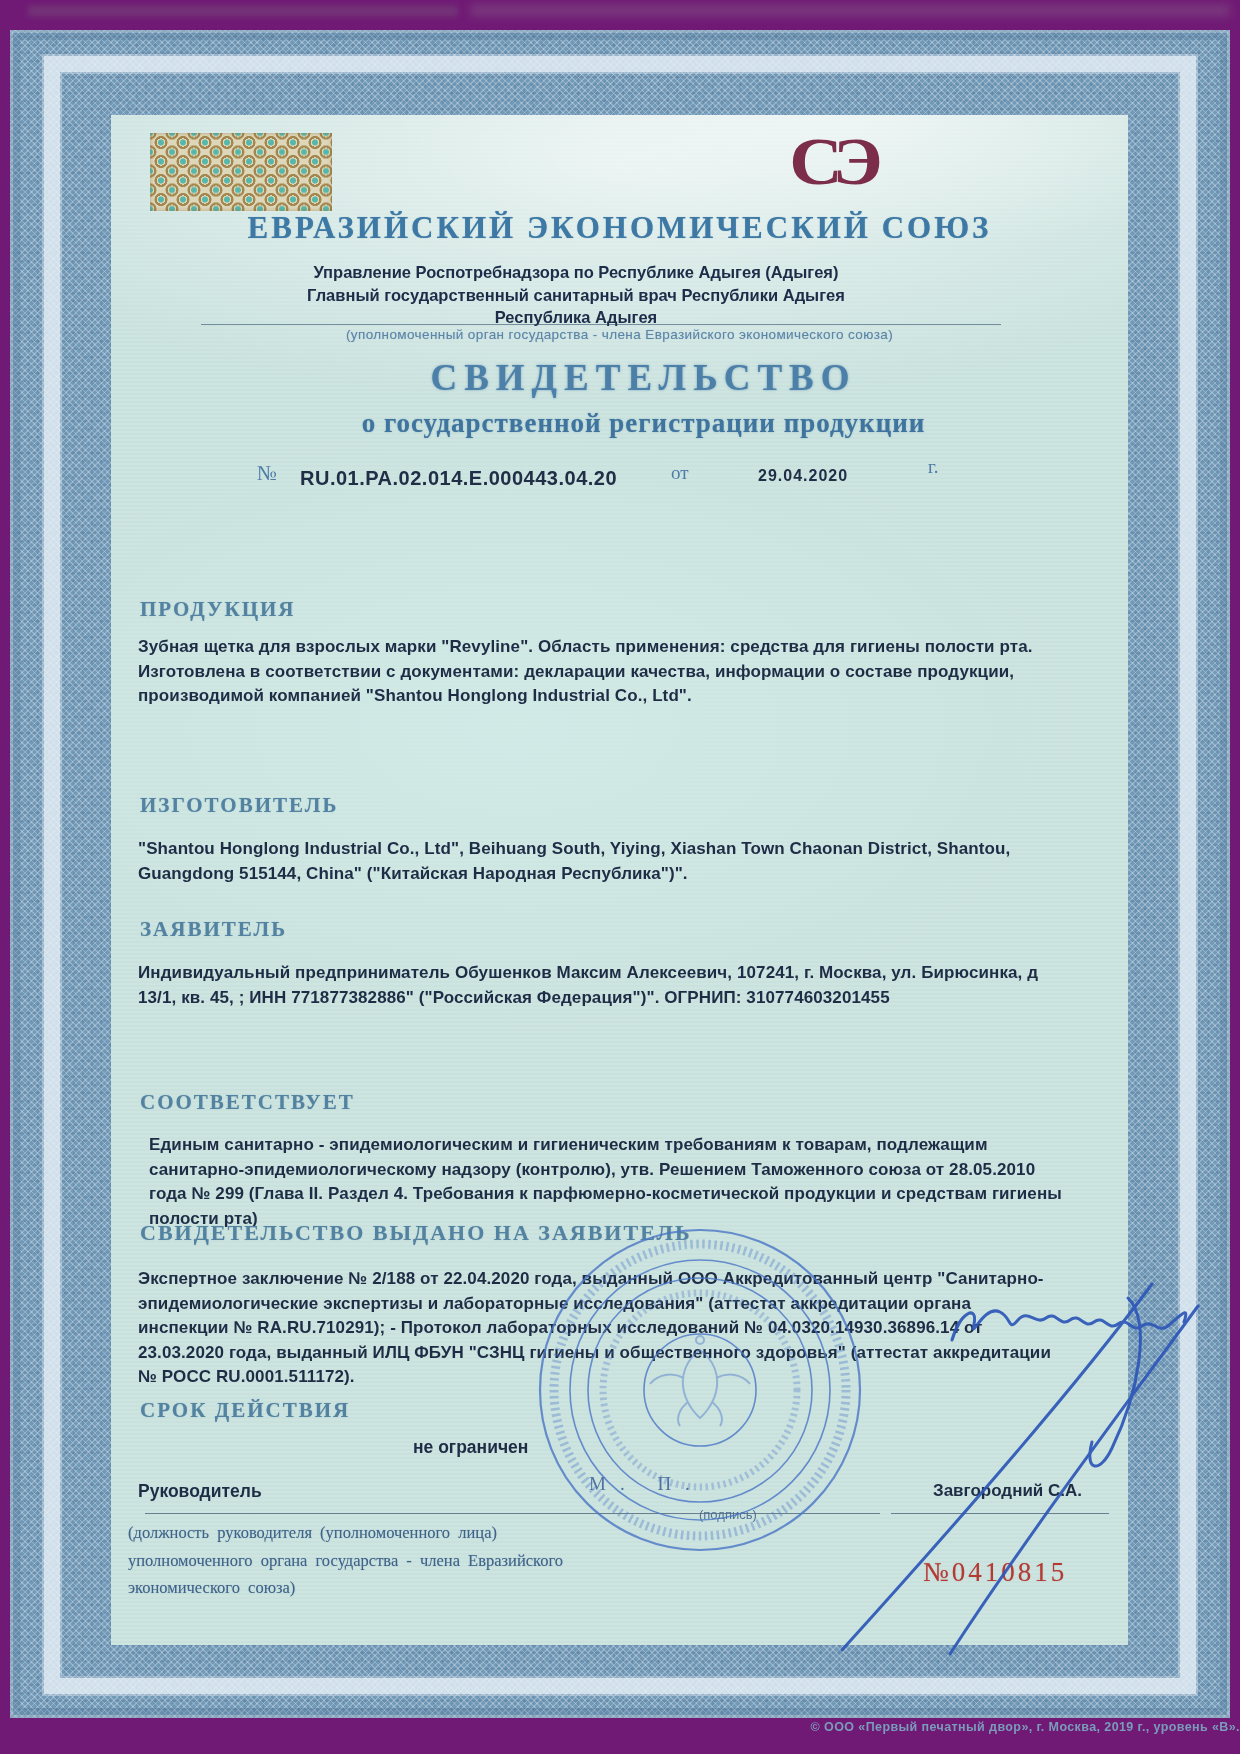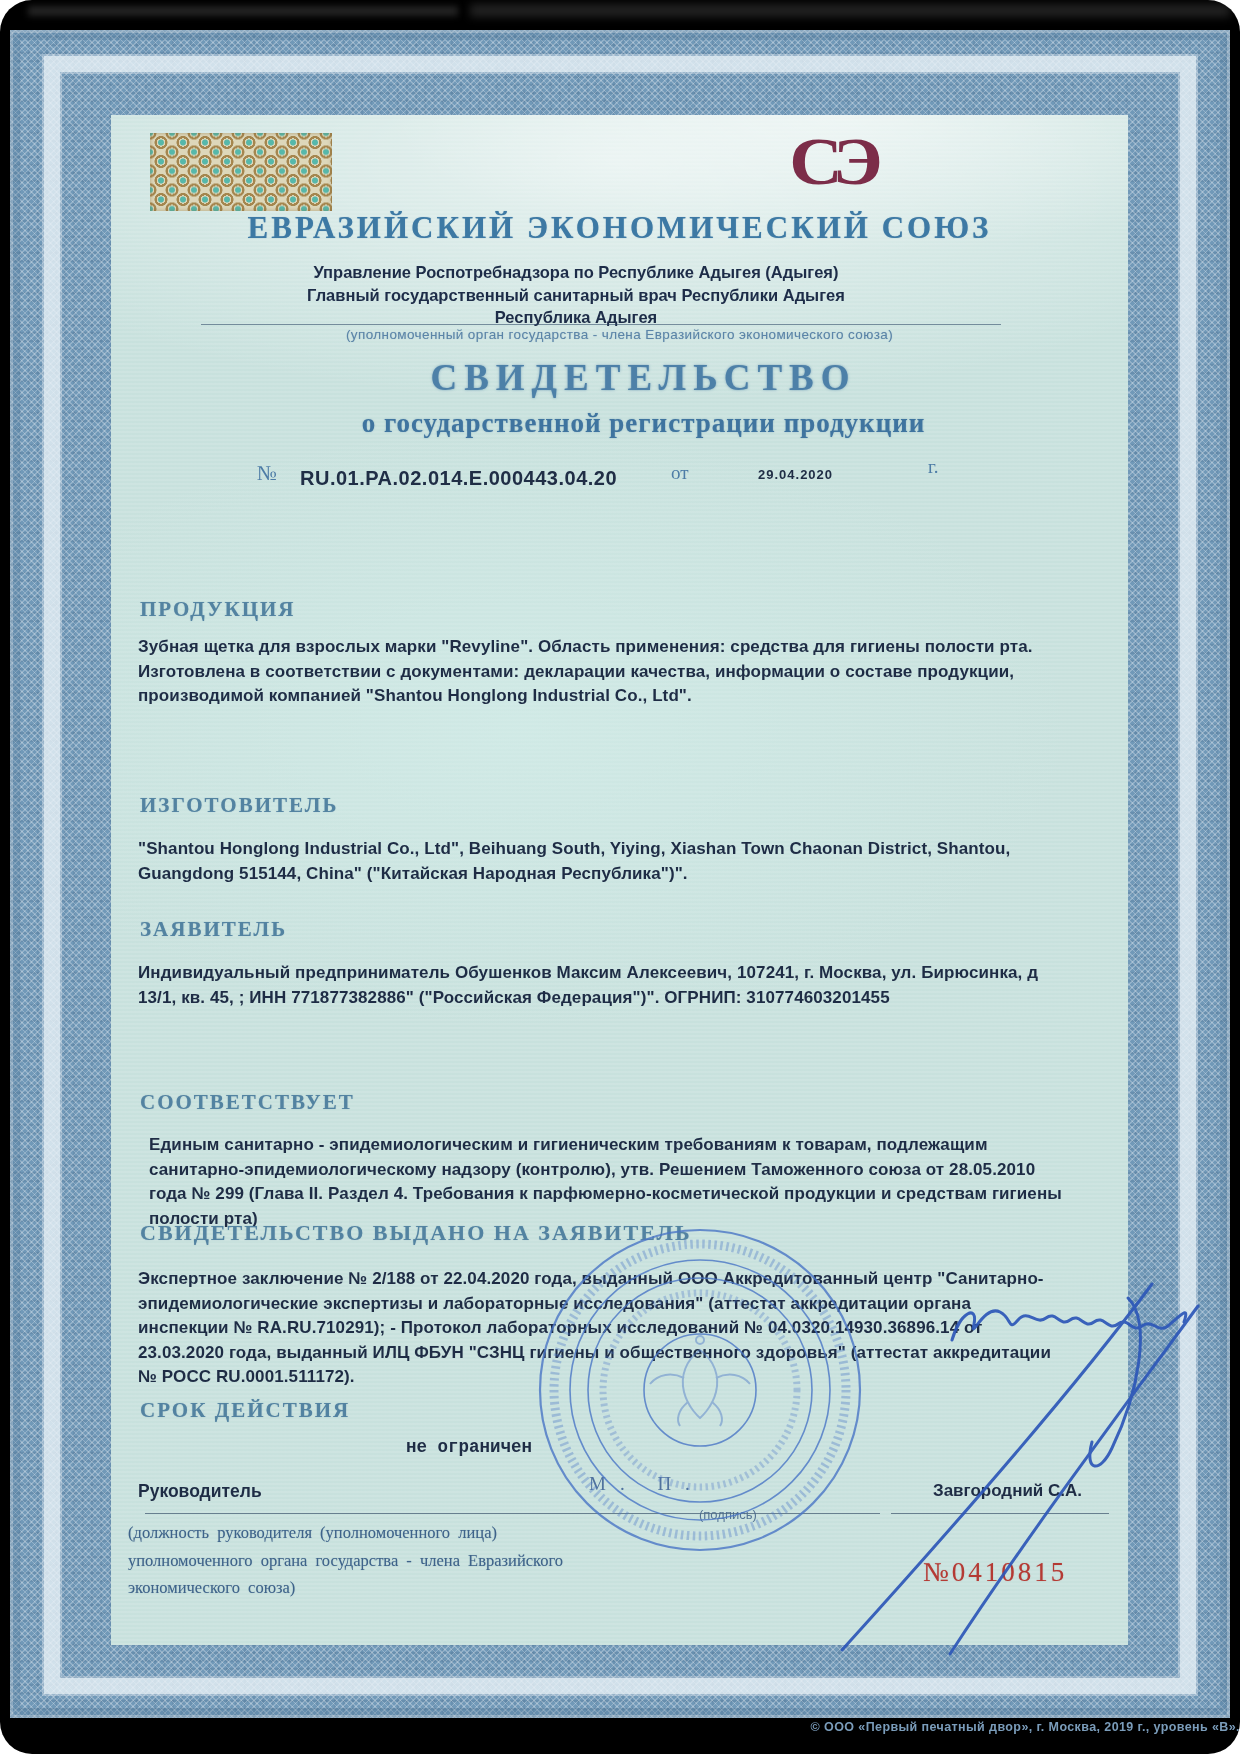--- a/index.html
+++ b/index.html
@@ -1,20 +1,19 @@
 <!DOCTYPE html>
 <html><head>
 <meta charset="utf-8">
 <style>
   html,body{margin:0;padding:0;}
   .page{
     position:relative; width:1240px; height:1754px; overflow:hidden;
-    background:#000000;
+    background:#701a75;
     font-family:"Liberation Sans","DejaVu Sans",sans-serif;
-    border-radius:32px;
   }
   
   .streak-a{position:absolute;left:28px;top:6px;width:430px;height:10px;background:rgba(125,125,125,.28);filter:blur(3px);}
   .streak-b{position:absolute;left:470px;top:4px;width:760px;height:13px;background:rgba(150,150,150,.22);filter:blur(4px);}
 
   
   .frame{
     position:absolute;left:10px;top:30px;right:10px;bottom:36px;
     background-color:#7199b8;
     background-image:
@@ -81,21 +80,21 @@
     text-shadow:0 0 2.5px rgba(77,128,168,.65);margin-left:48px;}
   .doc-subtitle{left:0;right:0;top:293px;text-align:center;
     font-family:"Liberation Serif","DejaVu Serif",serif;font-weight:bold;
     font-size:27px;letter-spacing:1px;color:#3f749f;
     text-shadow:0 0 1.5px rgba(63,116,159,.5);padding-left:48px;}
 
   .lbl{font-family:"Liberation Serif","DejaVu Serif",serif;color:#4d7ca6;font-size:19px;}
   .num-label{left:146px;top:346px;font-size:21px;}
   .cert-number{left:189px;top:352px;color:#202e46;font-size:20px;font-weight:bold;letter-spacing:.5px;}
   .from-label{left:560px;top:347px;}
-  .cert-date{left:647px;top:352px;color:#202e46;font-size:13px;font-weight:bold;letter-spacing:1px;}
+  .cert-date{left:647px;top:352px;color:#202e46;font-size:16px;font-weight:bold;letter-spacing:1px;}
   .year-label{left:817px;top:341px;}
 
   .sec-h{
     font-family:"Liberation Serif","DejaVu Serif",serif;font-weight:bold;
     font-size:21px;letter-spacing:2px;color:rgba(79,127,159,.95);
     text-shadow:0 0 1px rgba(79,127,159,.45);
   }
   .body-text{
     color:#1e2c45;font-size:17px;font-weight:bold;line-height:24.5px;letter-spacing:.1px;
   }
@@ -103,21 +102,21 @@
   .b-product{left:27px;top:520px;width:912px;}
   .h-manu{left:29px;top:678px;}
   .b-manu{left:27px;top:722px;width:912px;}
   .h-appl{left:29px;top:802px;}
   .b-appl{left:27px;top:846px;width:912px;}
   .h-compl{left:29px;top:975px;}
   .b-compl{left:27px;top:1018px;width:922px;margin-left:11px;}
   .h-basis{left:29px;top:1105px;font-size:22px;}
   .b-basis{left:27px;top:1152px;width:918px;}
   .h-valid{left:29px;top:1283px;}
-  .v-valid{left:295px;top:1322px;color:#1e2c45;font-size:17.5px;font-weight:bold;font-family:Liberation Mono, monospace;}
+  .v-valid{left:302px;top:1322px;color:#1e2c45;font-size:17.5px;font-weight:bold;}
 
   .head-label{left:27px;top:1366px;color:#1e2c45;font-size:17.5px;font-weight:bold;}
   .sig-line-left{left:34px;top:1398px;width:735px;border-top:1.5px solid rgba(38,62,92,.6);}
   .sig-line-right{left:780px;top:1398px;width:218px;border-top:1.5px solid rgba(38,62,92,.6);}
   .mp-mark{left:478px;top:1358px;color:#3b5f93;font-family:"Liberation Serif","DejaVu Serif",serif;
     font-size:19px;letter-spacing:14px;opacity:.85;}
   .sign-caption{left:588px;top:1392px;color:#48688c;font-size:13px;opacity:.9;}
   .signer-name{left:822px;top:1366px;color:#1e2c45;font-size:17px;font-weight:bold;}
   .position-note{
     left:17px;top:1404px;width:446px;

